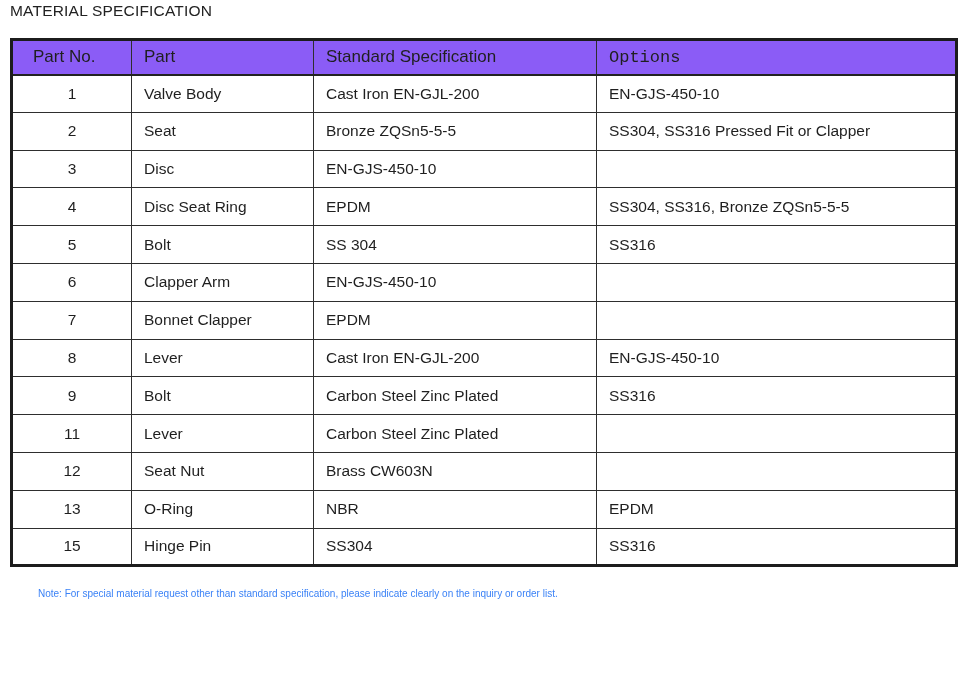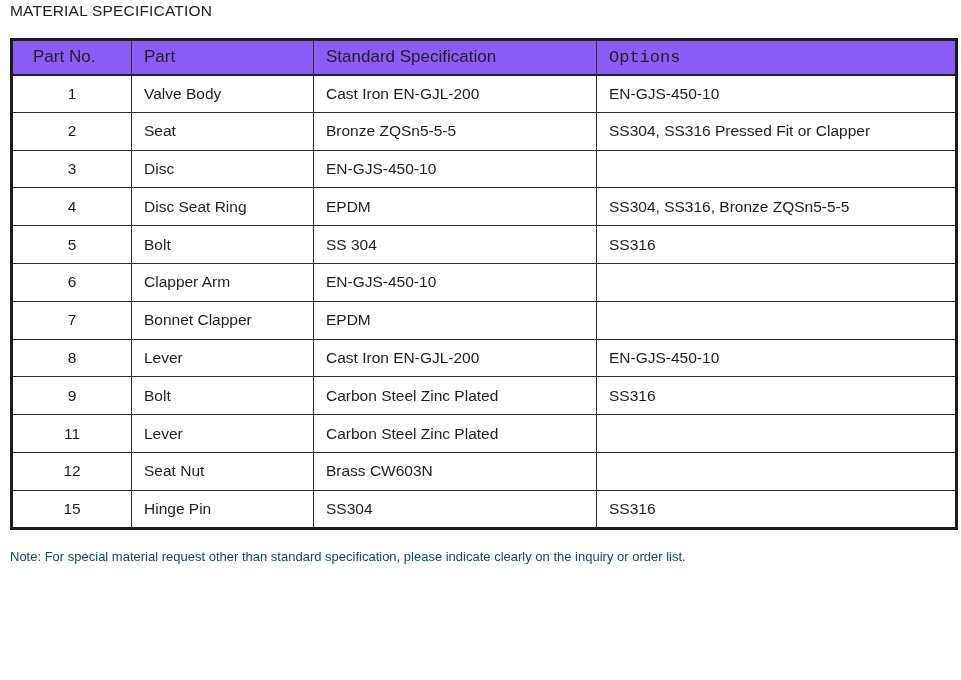--- a/index.html
+++ b/index.html
@@ -54,23 +54,24 @@
     background: #ffffff;
   }
   .col-no { width: 120px; }
   .col-part { width: 182px; }
   .col-std { width: 283px; }
   .col-opt { width: 360px; font-family: Liberation Mono, monospace; }
   .spec-table td.cell-no { text-align: center; padding: 0 4px; }
   .spec-table th.col-no { text-align: left; padding-left: 20px; }
   .doc-note {
     margin-top: 17px;
-    font-size: 13px;
-    color: #0c4a6e;
+    font-size: 10px;
+    color: #3b82f6;
     line-height: 19px;
+    margin-left: 28px;
   }
 </style>
 </head>
 <body>
 
 <div class="page">
 
   <h1 class="doc-title">MATERIAL SPECIFICATION</h1>
 
   <table class="spec-table">
@@ -143,20 +144,26 @@
         <td class="cell-standard">Carbon Steel Zinc Plated</td>
         <td class="cell-options"></td>
       </tr>
       <tr>
         <td class="cell-no">12</td>
         <td class="cell-part">Seat Nut</td>
         <td class="cell-standard">Brass CW603N</td>
         <td class="cell-options"></td>
       </tr>
       <tr>
+        <td class="cell-no">13</td>
+        <td class="cell-part">O-Ring</td>
+        <td class="cell-standard">NBR</td>
+        <td class="cell-options">EPDM</td>
+      </tr>
+      <tr>
         <td class="cell-no">15</td>
         <td class="cell-part">Hinge Pin</td>
         <td class="cell-standard">SS304</td>
         <td class="cell-options">SS316</td>
       </tr>
     </tbody>
   </table>
 
   <div class="doc-note">Note: For special material request other than standard specification, please indicate clearly on the inquiry or order list.</div>
 

